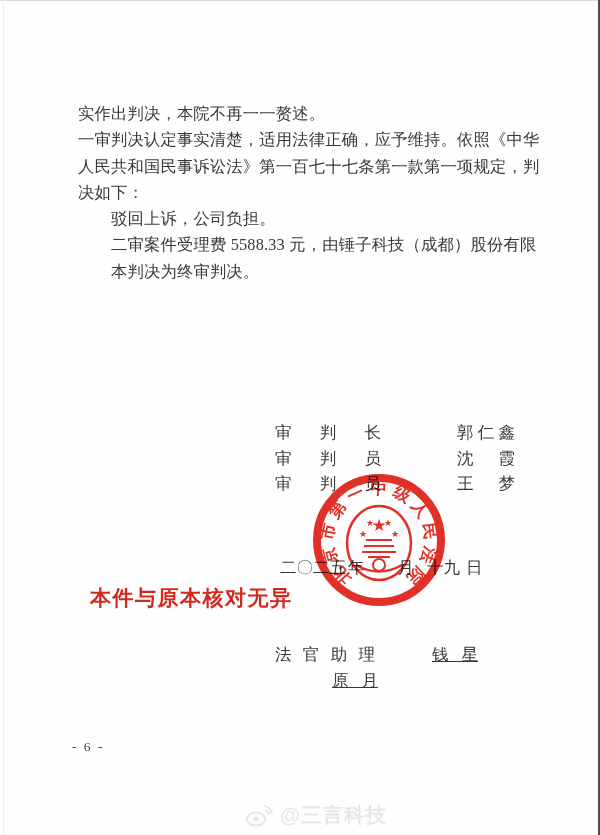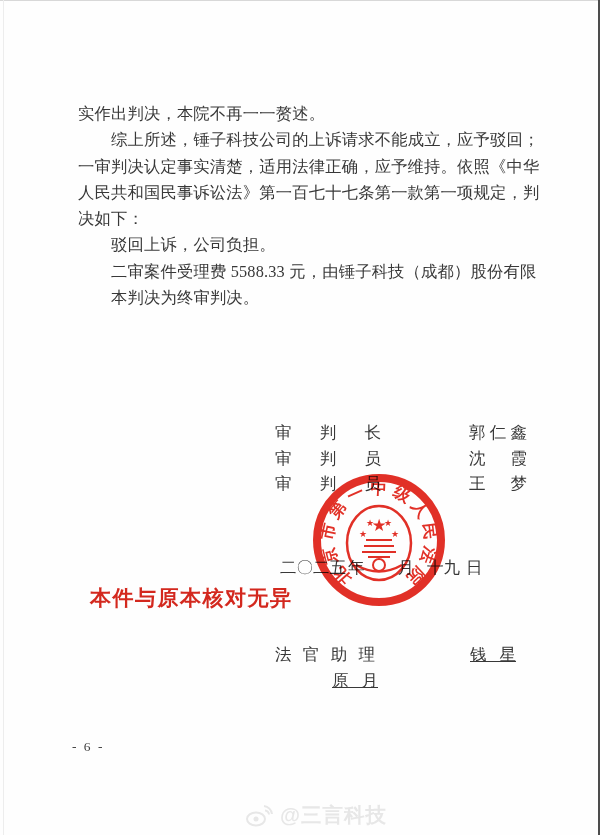--- a/index.html
+++ b/index.html
@@ -13,23 +13,23 @@
   .edge-top{position:absolute;top:0;left:0;width:600px;height:1px;background:#d8d8d8;}
   .edge-left{position:absolute;top:0;left:3px;width:1px;height:835px;background:#ededed;}
 
   
   .body-text{position:absolute;left:78px;top:101px;font-size:16.3px;line-height:26.3px;letter-spacing:0.2px;}
   .bodyline{white-space:nowrap;}
   .indent{padding-left:33px;}
 
   
   .sign-block{position:absolute;left:275px;top:420px;font-size:16.5px;line-height:25.6px;}
-  .sig-row{display:flex;gap:38px;}
+  .sig-row{display:flex;}
   .jtitle{display:inline-block;width:106px;text-align:justify;text-align-last:justify;}
-  .jname{display:inline-block;width:58px;margin-left:50px;text-align:justify;text-align-last:justify;}
+  .jname{display:inline-block;width:58px;margin-left:76px;text-align:justify;text-align-last:justify;}
 
   
   .date-row{position:absolute;left:280px;top:557px;font-size:16.5px;display:flex;white-space:nowrap;}
   .d-year-u{margin-left:2px;}
   .d-month-u{margin-left:33px;}
   .d-day{margin-left:13px;}
   .d-day-u{margin-left:6px;}
 
   
   .verify-stamp{
@@ -61,21 +61,20 @@
 <body>
 
 <div class="page">
 
   <div class="edge-top"></div>
   <div class="edge-left"></div>
   <div class="edge-right"></div>
 
   <div class="body-text">
     <div class="bodyline">实作出判决，本院不再一一赘述。</div>
-    <div class="bodyline indent">综上所述，锤子科技公司的上诉请求不能成立，应予驳回；</div>
     <div class="bodyline">一审判决认定事实清楚，适用法律正确，应予维持。依照《中华</div>
     <div class="bodyline">人民共和国民事诉讼法》第一百七十七条第一款第一项规定，判</div>
     <div class="bodyline">决如下：</div>
     <div class="bodyline indent">驳回上诉，公司负担。</div>
     <div class="bodyline indent">二审案件受理费 5588.33 元，由锤子科技（成都）股份有限</div>
     <div class="bodyline indent">本判决为终审判决。</div>
   </div>
 
   <div class="sign-block">
     <div class="sig-row">

